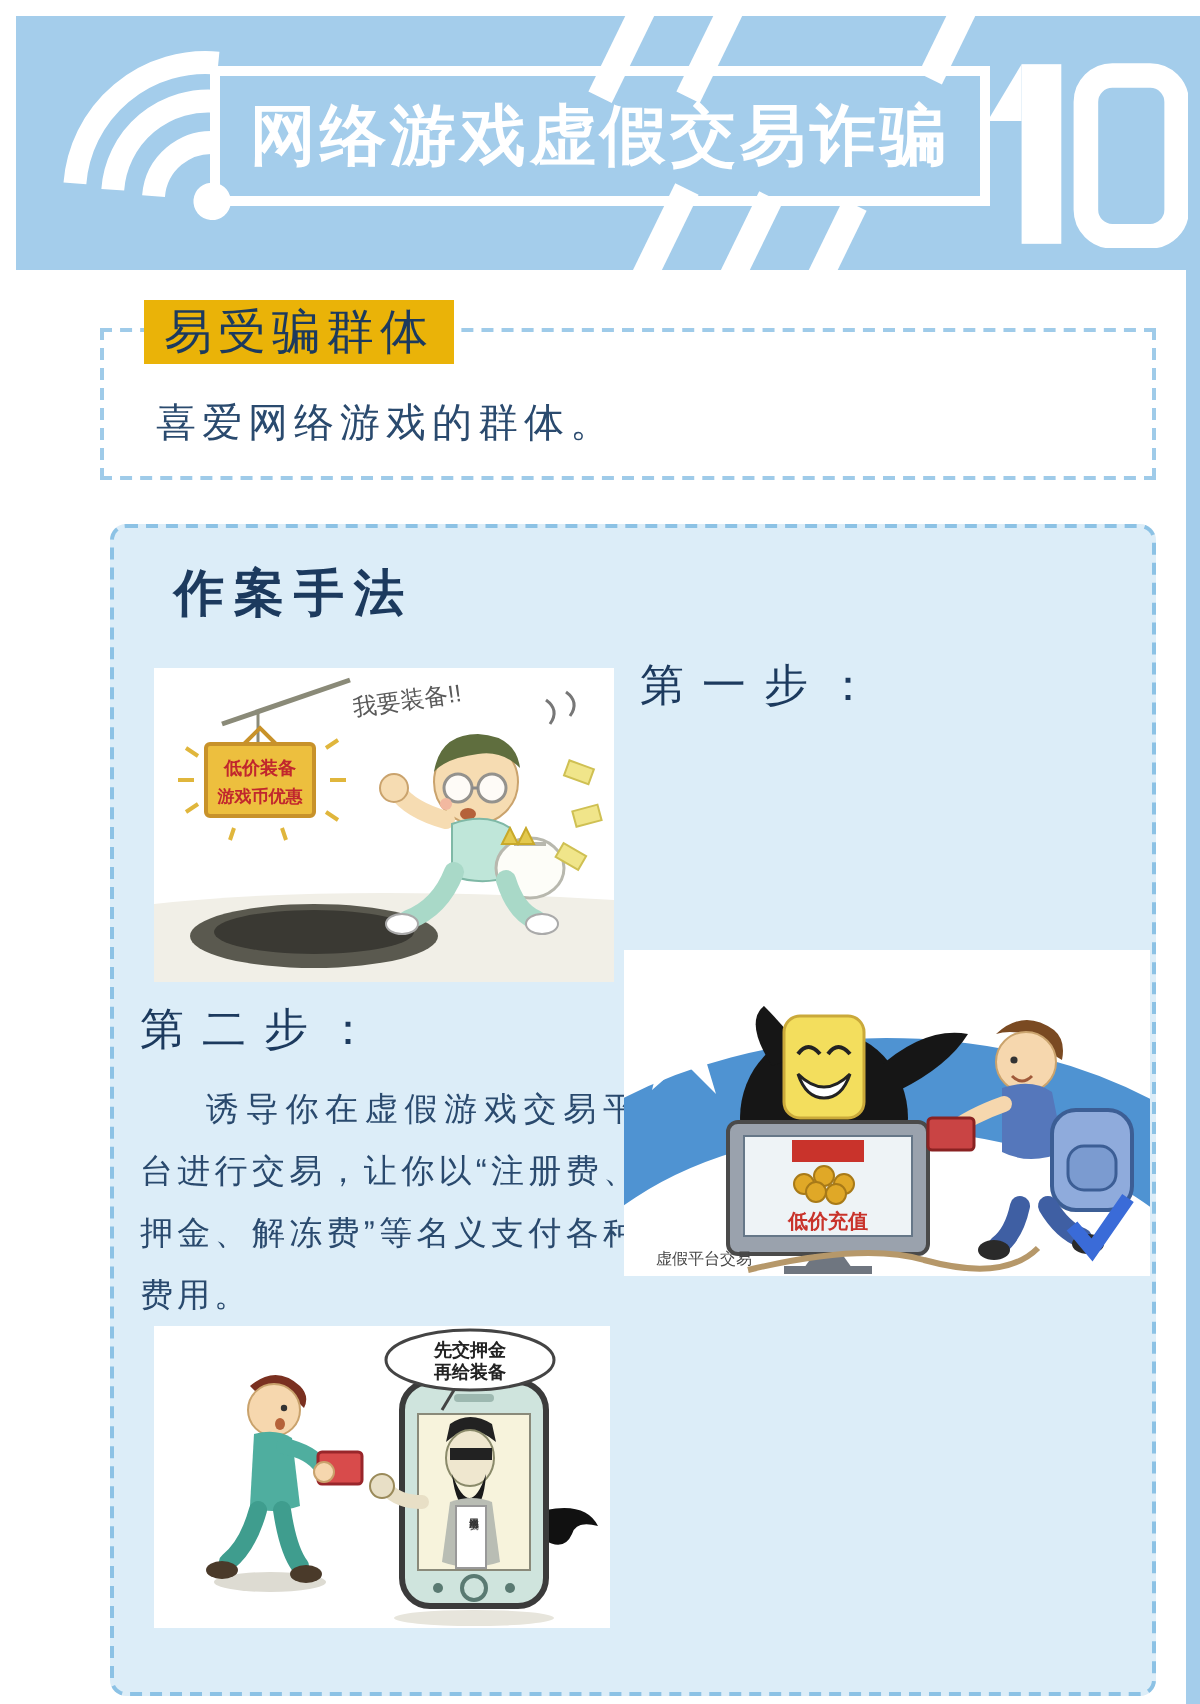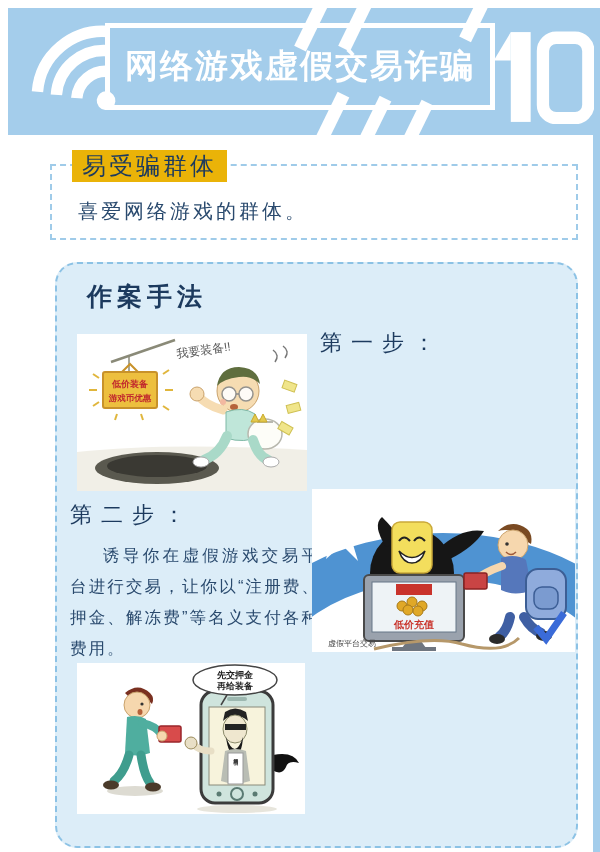--- a/index.html
+++ b/index.html
@@ -2,45 +2,45 @@
 <html><head>
 <meta charset="utf-8">
 <style>
   html,body{margin:0;padding:0;}
   body{font-family:"Liberation Sans","DejaVu Sans",sans-serif;background:#ffffff;}
   .page{position:relative;width:600px;height:852px;background:#ffffff;overflow:hidden;}
 
   
   .header{position:absolute;left:8px;top:8px;width:592px;height:127px;background:#a4cdeb;overflow:hidden;}
   .stripe{position:absolute;width:13px;background:#ffffff;transform:rotate(26deg);}
-  .title-box{position:absolute;left:97px;top:15px;width:390px;height:87px;border:5px solid #ffffff;box-sizing:border-box;display:flex;align-items:center;justify-content:center;}
+  .title-box{position:absolute;left:97px;top:25px;width:390px;height:70px;border:5px solid #ffffff;box-sizing:border-box;display:flex;align-items:center;justify-content:center;}
   .title-box span{color:#ffffff;font-size:33px;font-weight:bold;letter-spacing:2px;white-space:nowrap;}
   .wifi{position:absolute;left:22px;top:12px;width:104px;height:104px;transform:rotate(-40deg);}
   .issue-num{position:absolute;right:6px;top:22px;width:104px;height:94px;}
 
   
   .right-strip{position:absolute;right:0;top:135px;width:7px;height:717px;background:#a4cdeb;}
 
   
   .victim-box{position:absolute;left:50px;top:164px;width:528px;height:76px;border:2px dashed #9fcbe9;box-sizing:border-box;}
   .victim-title{position:absolute;left:20px;top:-16px;background:#eab308;padding:0 10px;font-size:24px;font-weight:normal;color:#1c3a5e;letter-spacing:3px;}
   .victim-body{position:absolute;left:26px;top:32px;font-size:20px;color:#2a4a6e;letter-spacing:3px;}
 
   
-  .panel{position:absolute;left:55px;top:262px;width:523px;height:586px;background:#dcedf8;border:2px dashed #8cc2e5;border-radius:22px;box-sizing:border-box;}
+  .panel{position:absolute;left:55px;top:262px;width:523px;height:586px;background:#dcedf8;border:2px dashed #8cc2e5;border-radius:8px;box-sizing:border-box;}
   .panel-title{position:absolute;left:30px;top:16px;font-size:25px;font-weight:bold;color:#1c3a5e;letter-spacing:5px;}
   .step-label{font-size:22px;font-weight:normal;color:#1c3a5e;letter-spacing:9px;}
   .step-body{margin-top:10px;font-size:16.5px;color:#2a4a6e;line-height:31px;letter-spacing:2px;text-indent:2em;text-align:justify;}
   .illus{position:absolute;background:#ffffff;}
   .txtblk{position:absolute;}
 
   .s1-img{left:20px;top:70px;width:230px;height:157px;}
   .s1-txt{left:263px;top:64px;width:252px;}
   .s2-txt{left:13px;top:236px;width:250px;}
-  .s2-img{left:255px;top:225px;width:263px;height:163px;}
+  .s2-img{left:255px;top:211px;width:263px;height:163px;}
   .s3-img{left:20px;top:399px;width:228px;height:151px;text-align:center;}
   .s3-txt{left:263px;top:401px;width:252px;}
   svg{display:block;}
 </style>
 </head>
 <body>
 
 <div class="page">
 
   <div class="header">

